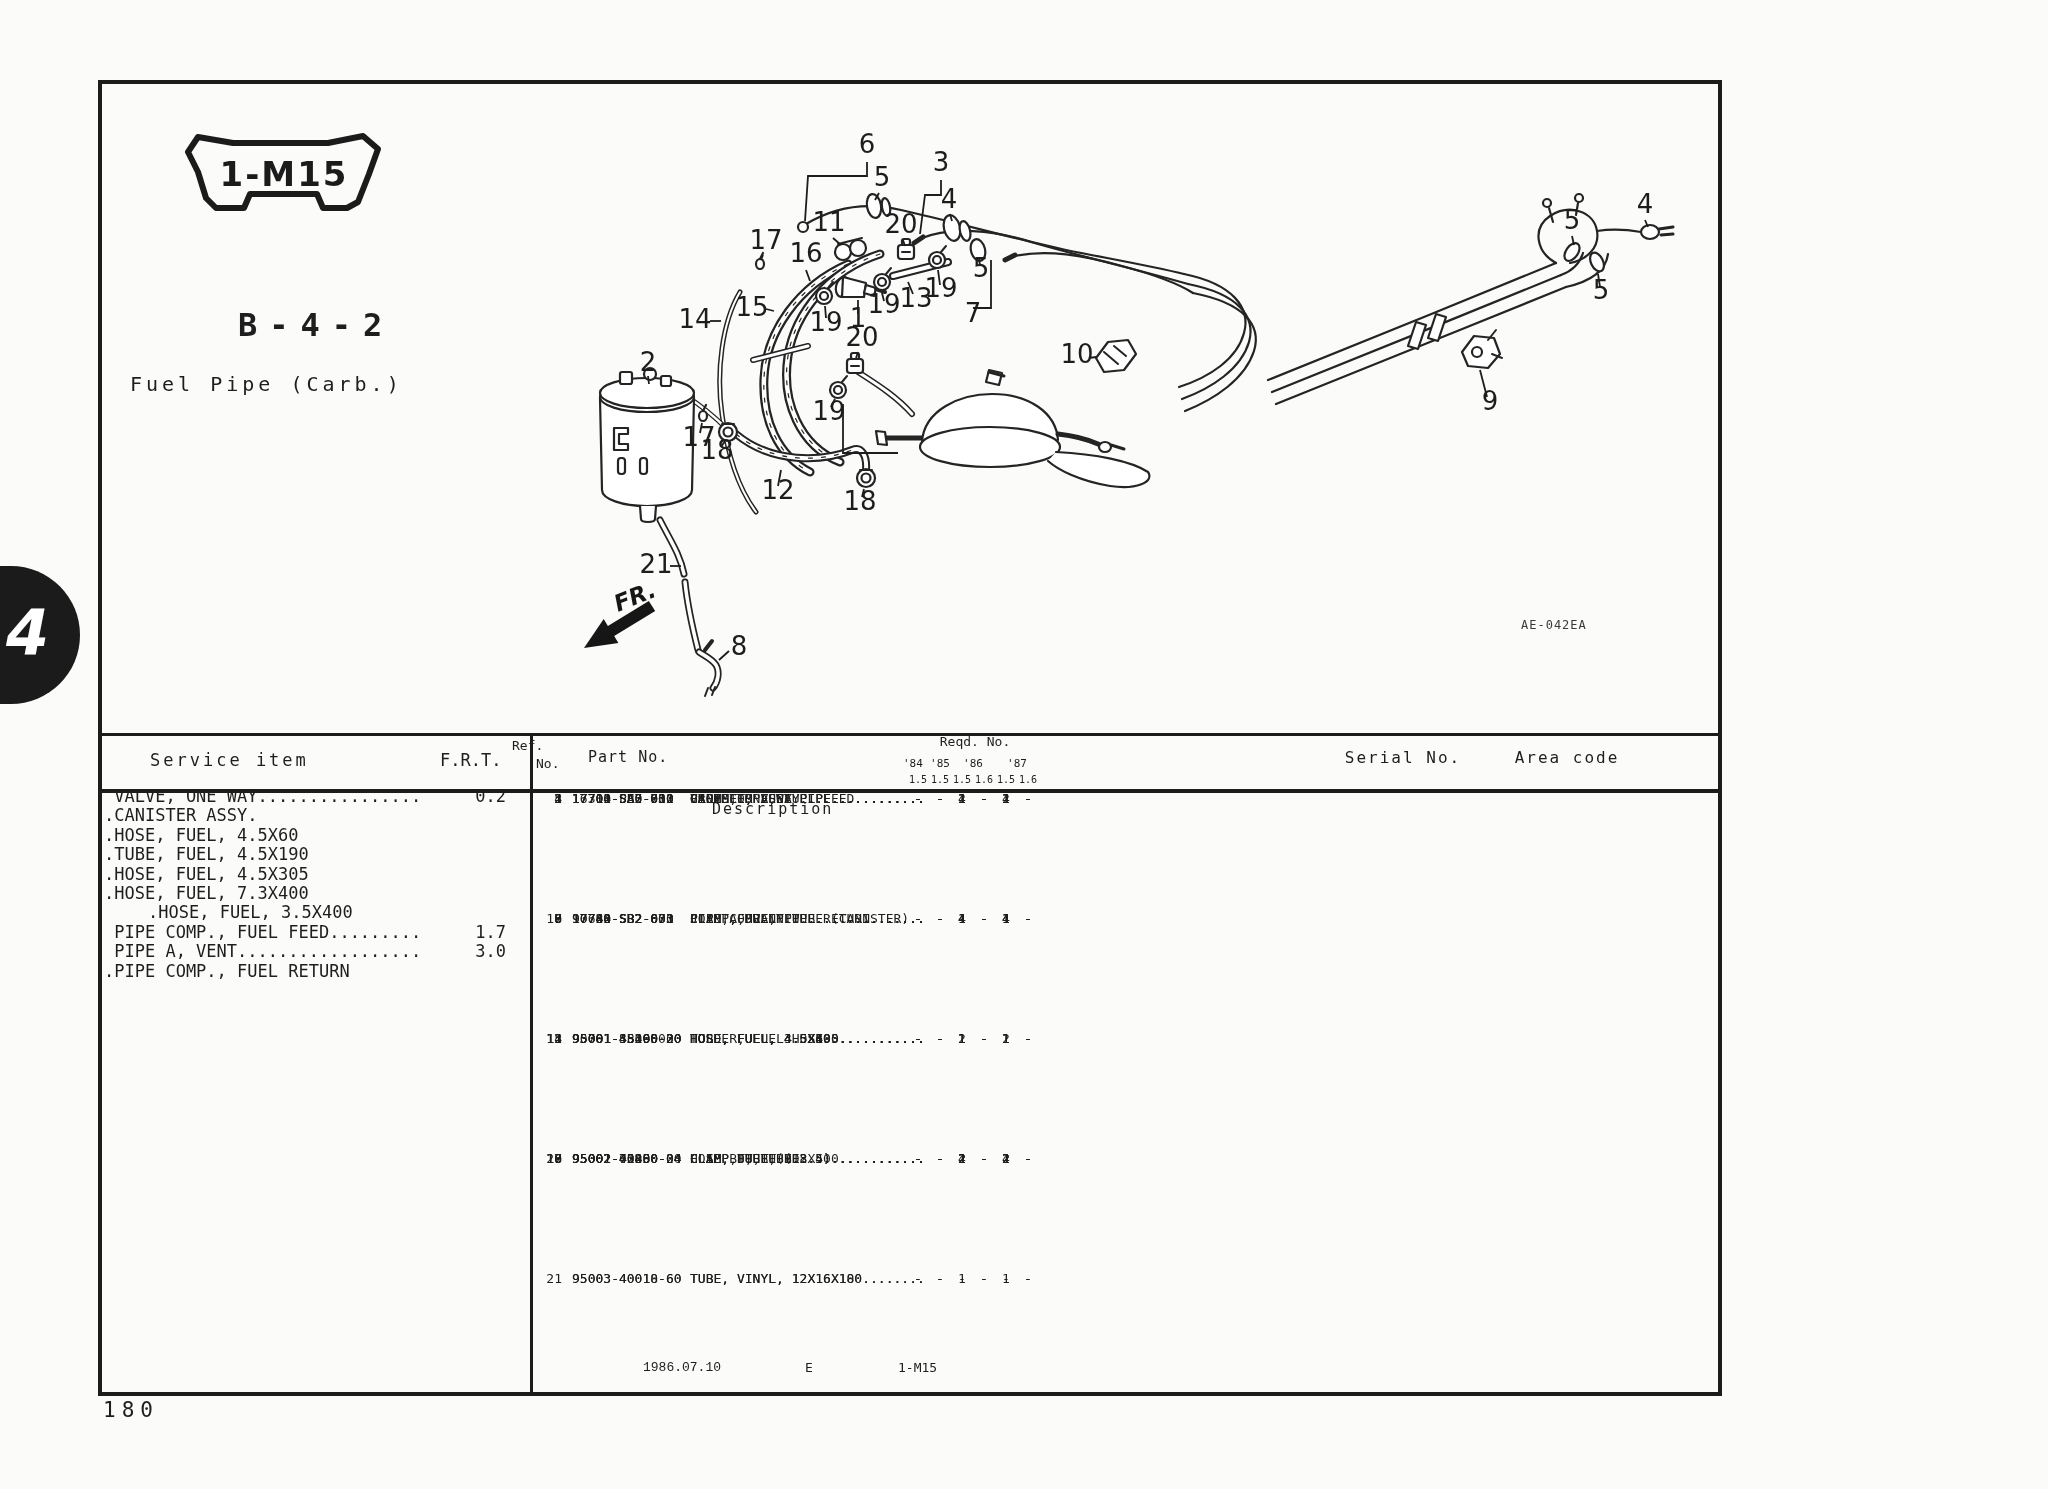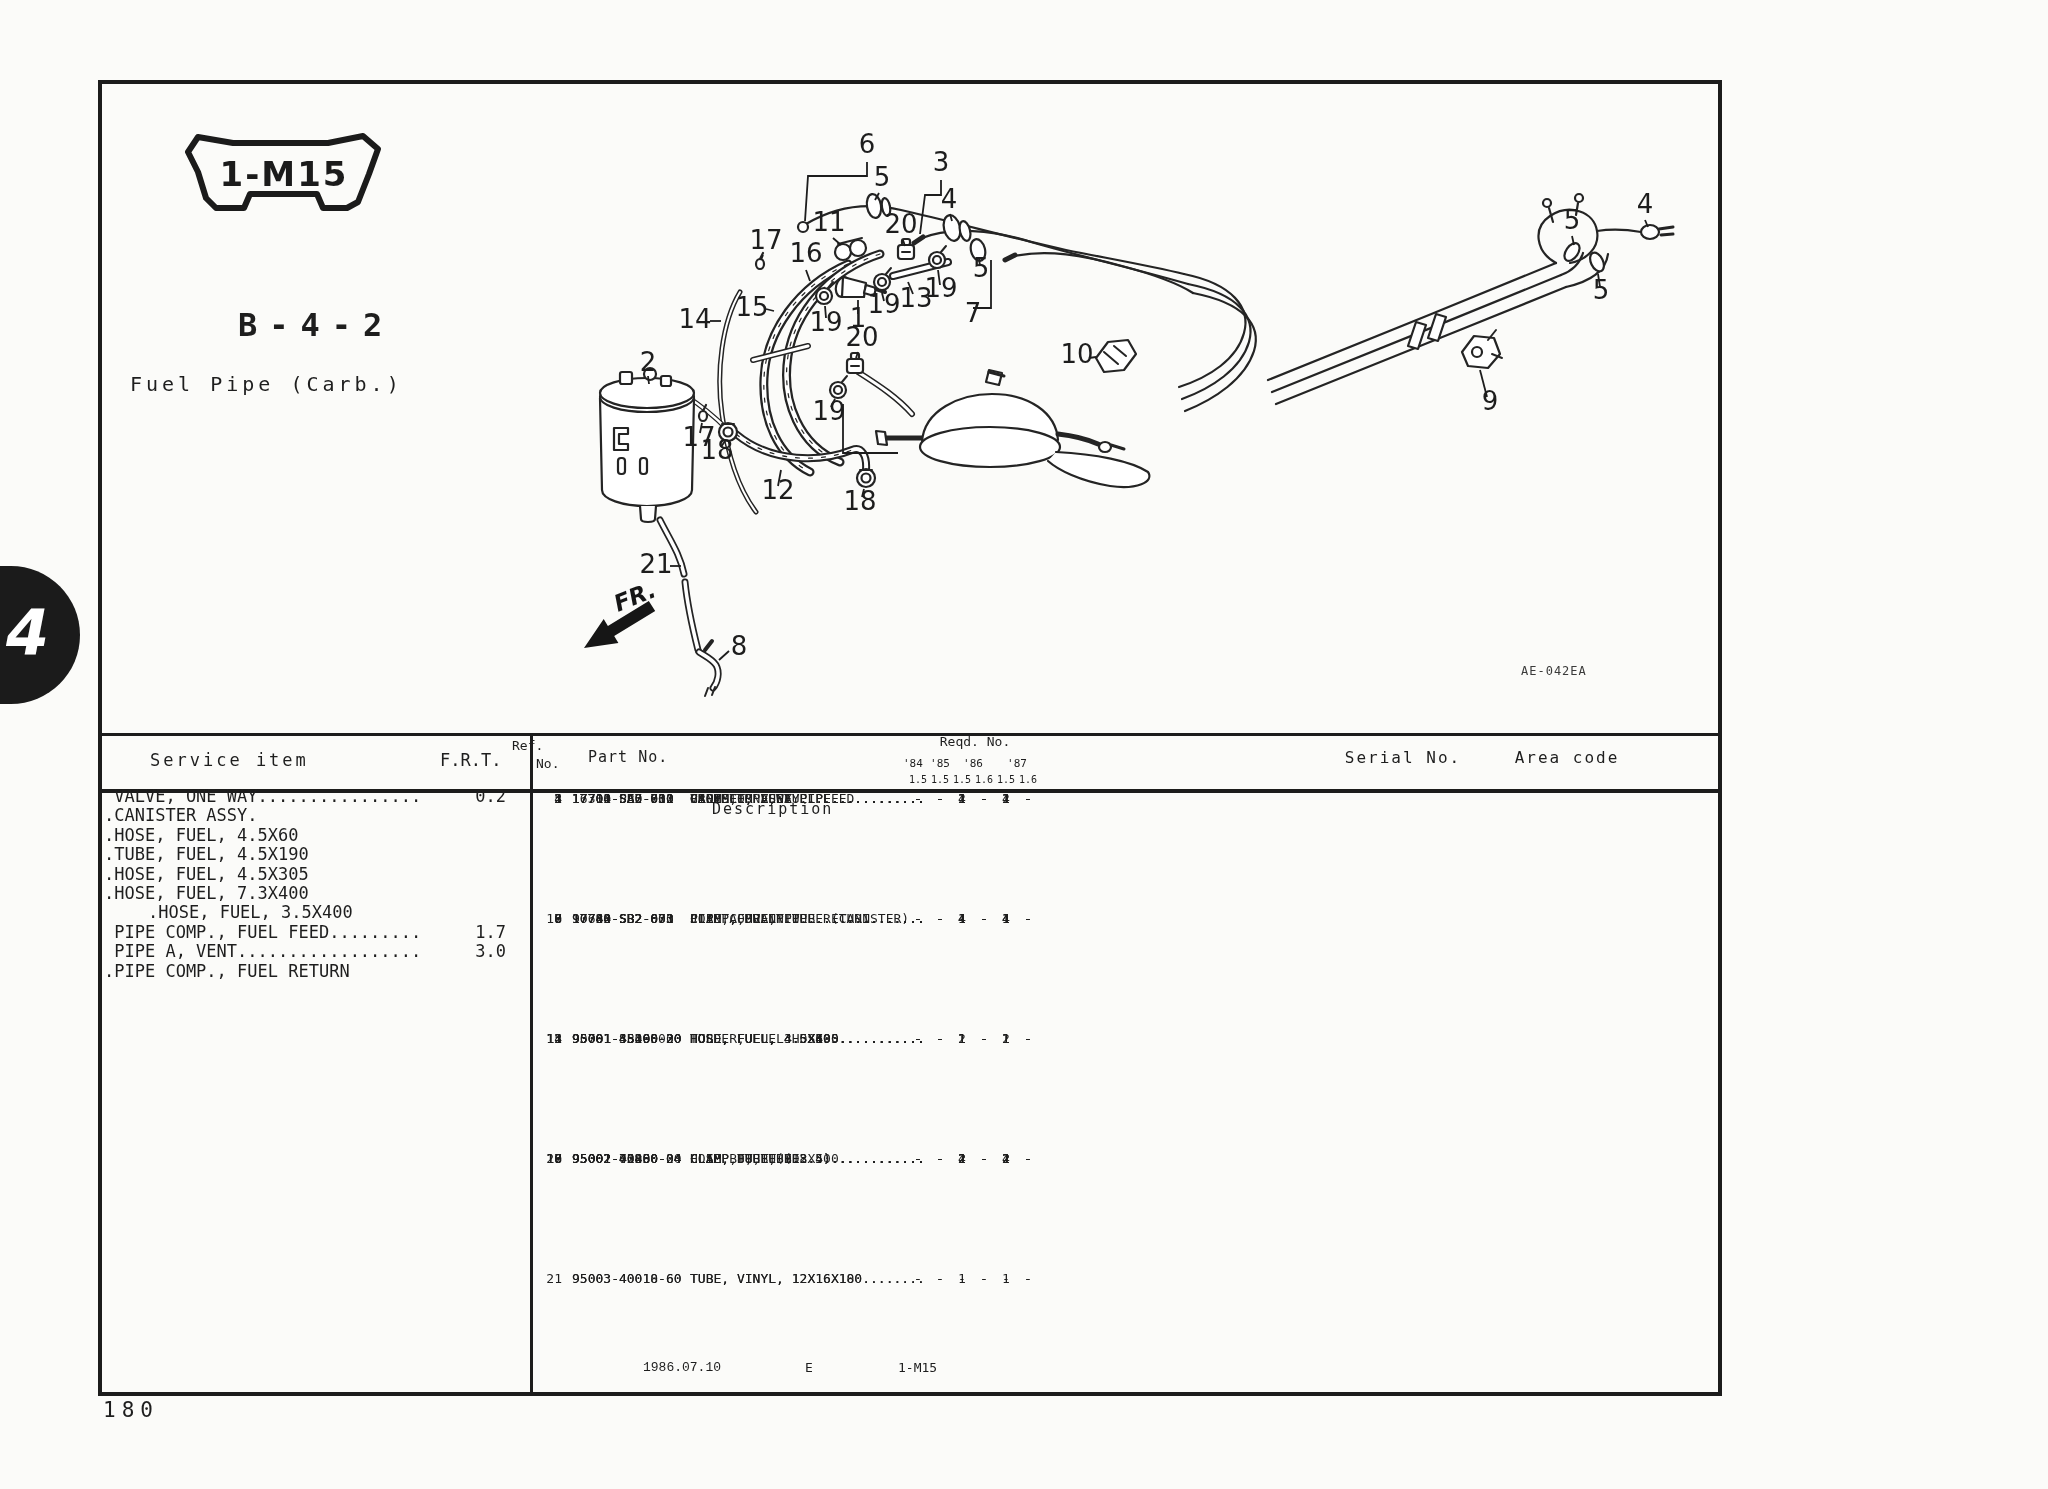--- a/index.html
+++ b/index.html
@@ -15,21 +15,21 @@
   .tab4{left:-36px;top:566px;width:116px;height:138px;background:#1b1b1b;
         border-radius:0 70px 70px 0;}
   .tab4 span{position:absolute;left:42px;top:30px;color:#fff;font-family:"DejaVu Sans",sans-serif;
         font-weight:bold;font-style:italic;font-size:62px;}
   .pageno{font-size:21px;letter-spacing:6px;}
   .th{white-space:nowrap;}
   .srow,.prow{position:absolute;white-space:pre;}
   .srow{font-size:17px;}
   .prow{font-size:13px;}
   .cell{position:absolute;white-space:pre;}
-  .diagram-code{font-size:12px;letter-spacing:1px;color:#3a3a3a;margin-top:46px;}
+  .diagram-code{font-size:12px;letter-spacing:1px;color:#3a3a3a;}
   svg text{font-family:"DejaVu Sans",sans-serif;}
 </style>
 </head>
 <body>
 
 <div class="stage">
 
   <div class="abs box"></div>
 
   <div class="abs hline" style="left:98px;top:733px;width:1620px;"></div>

